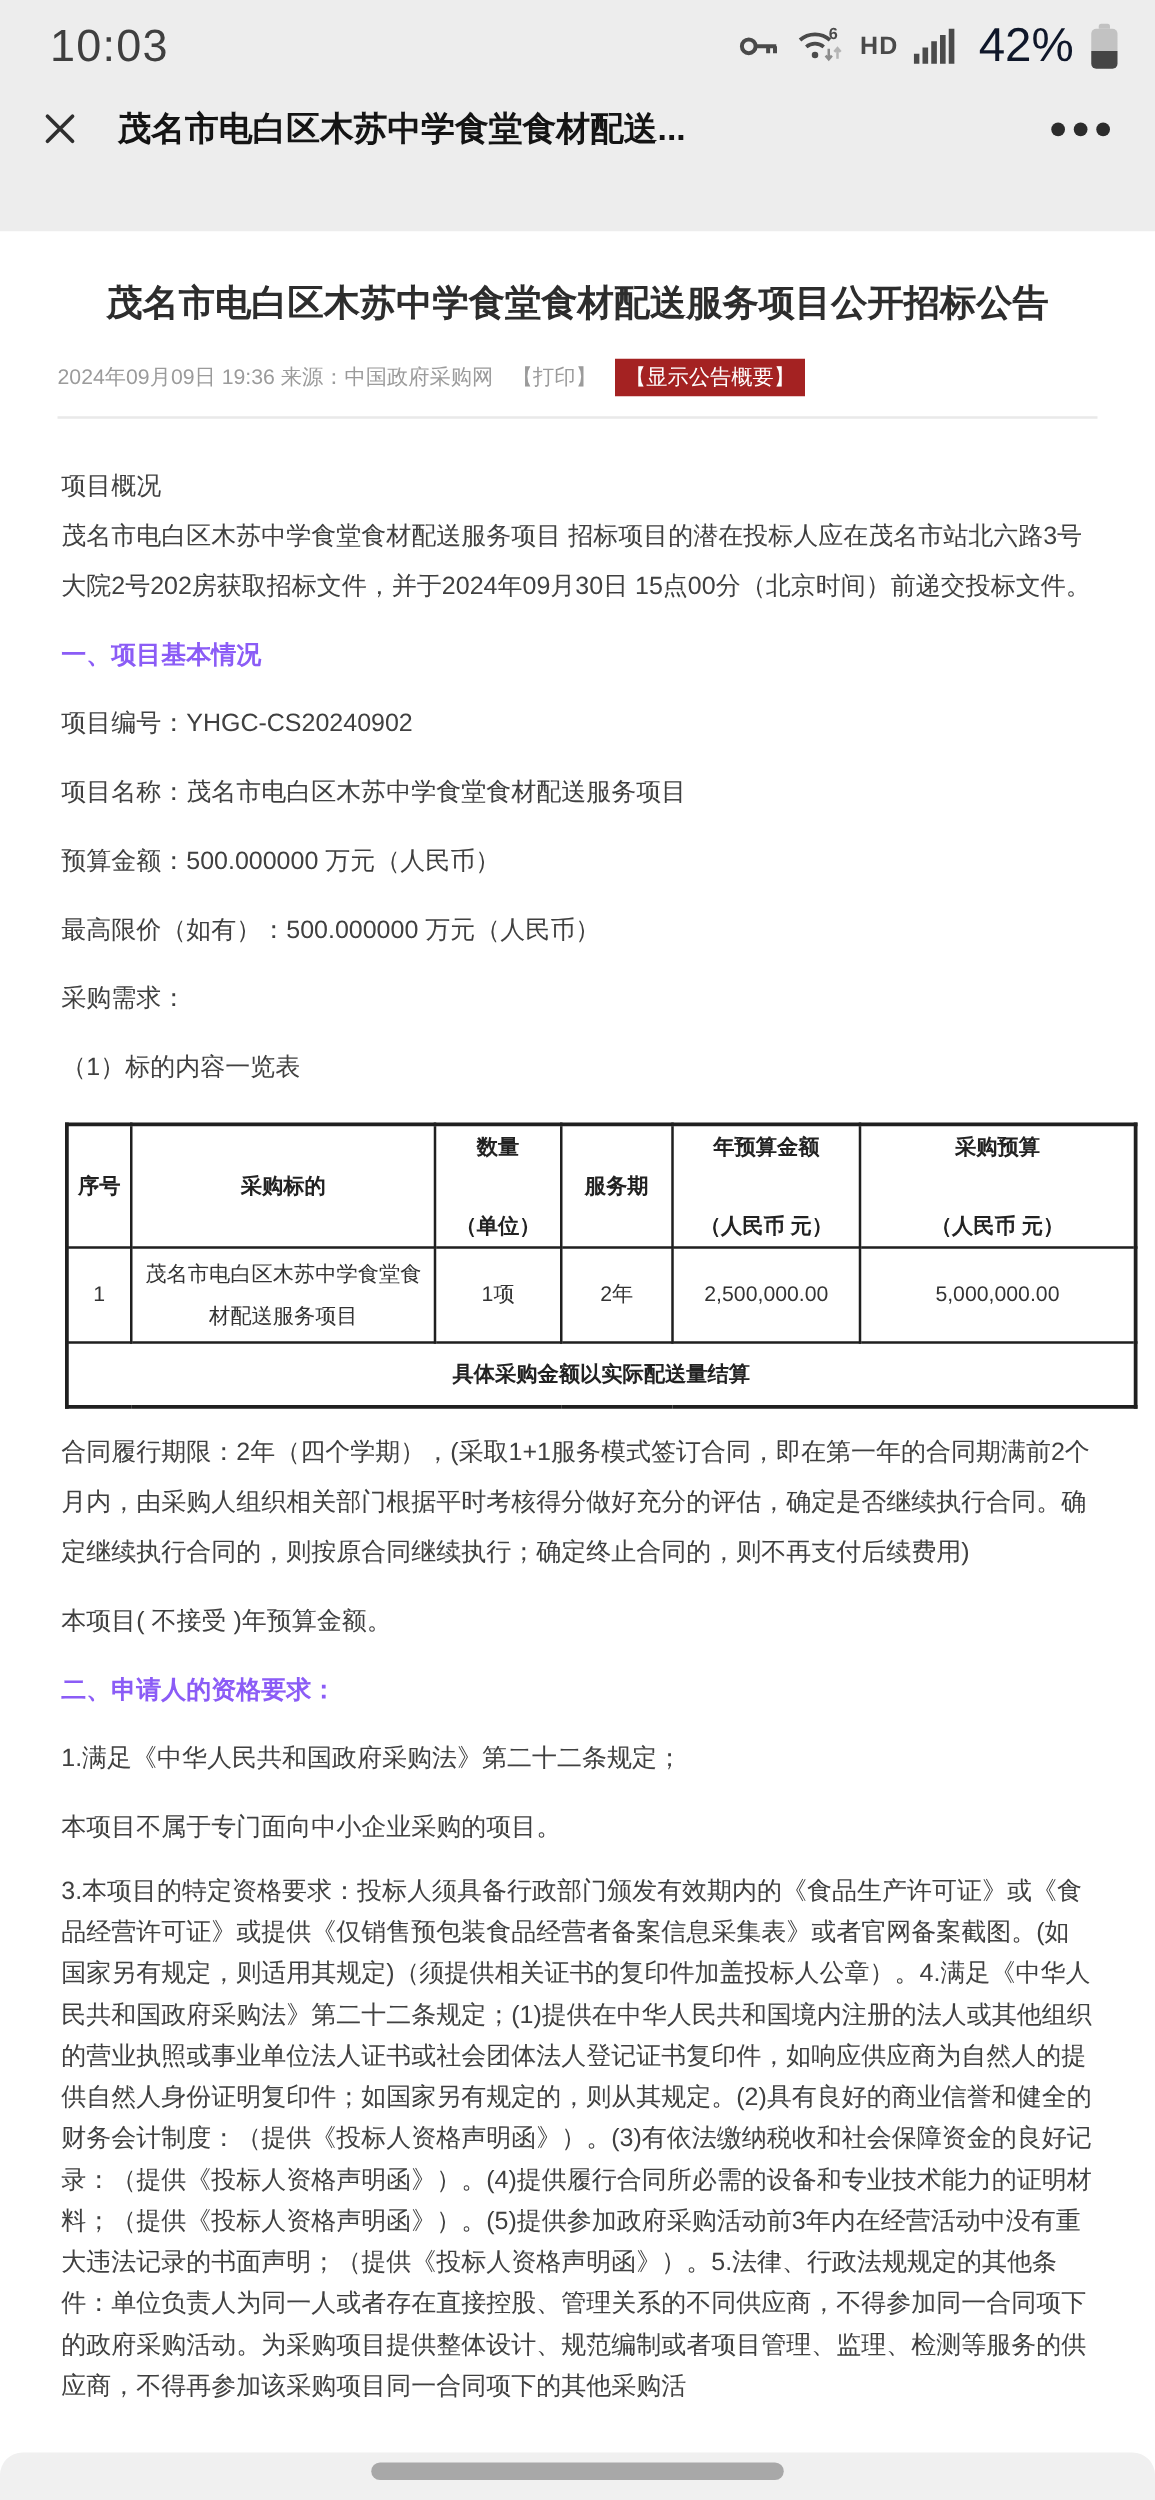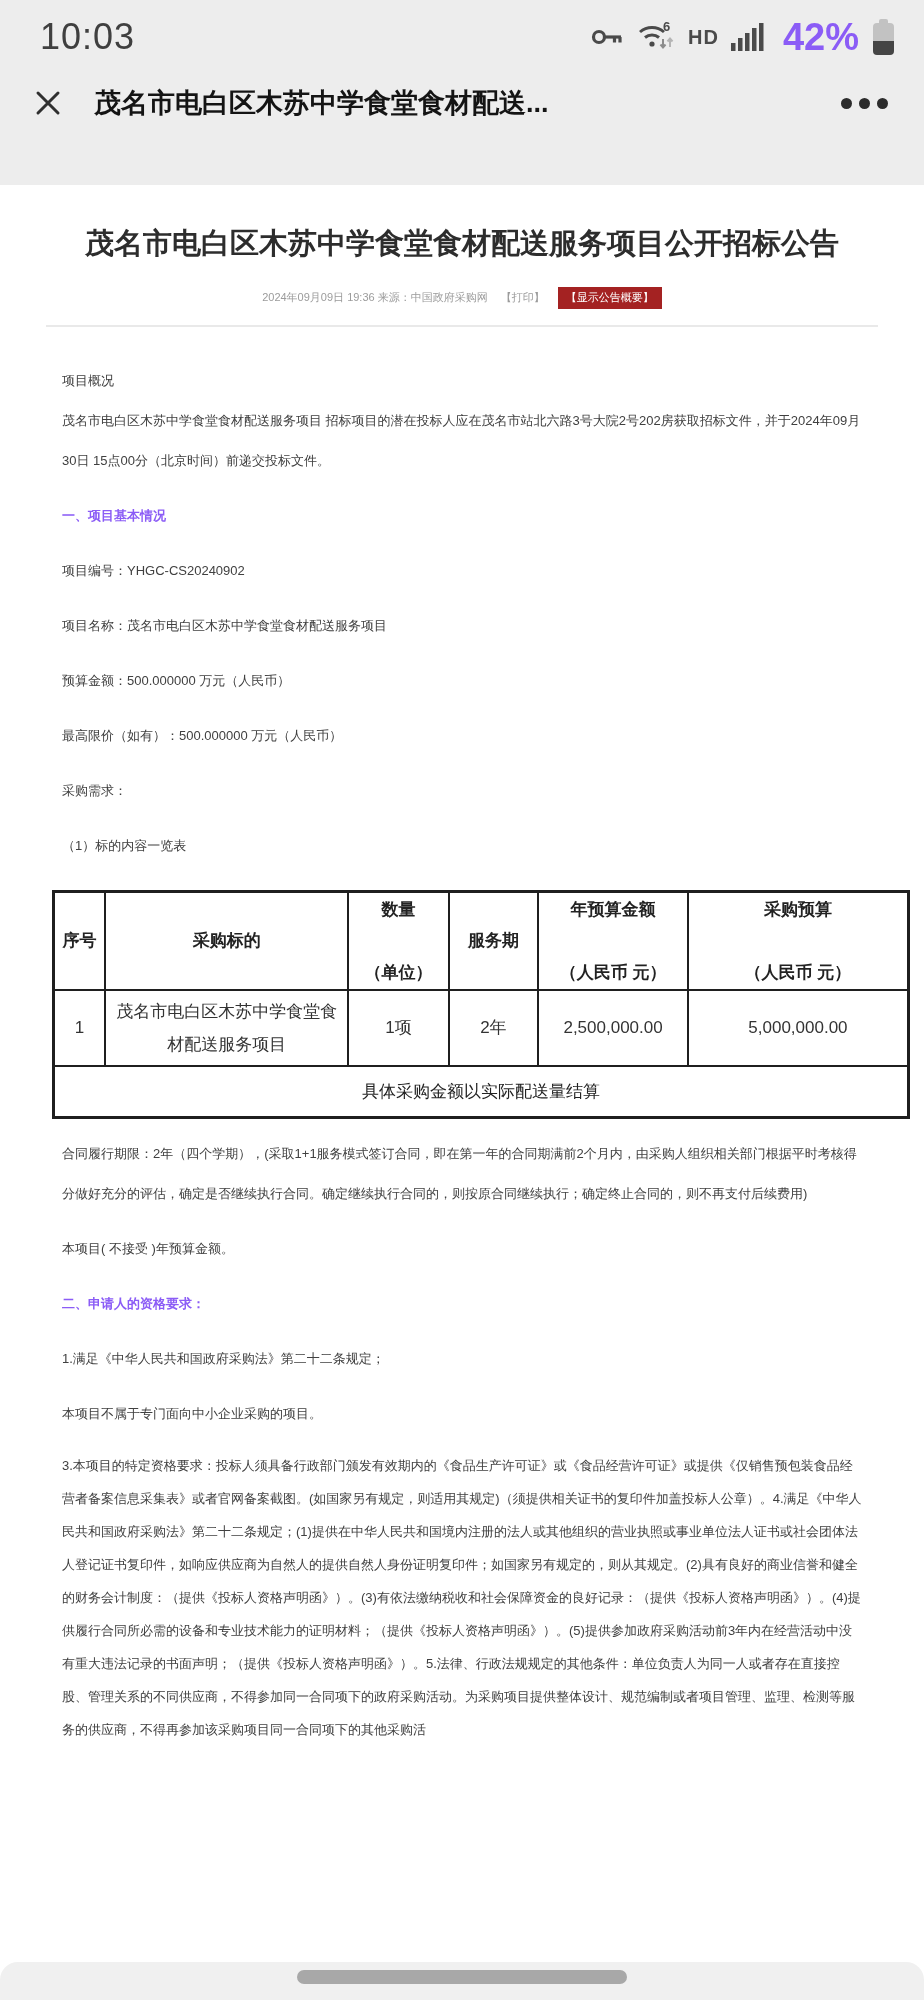--- a/index.html
+++ b/index.html
@@ -13,70 +13,70 @@
 
   
   .app-header{height:185px;background:#ededed;box-sizing:border-box;}
   .status-bar{
     height:60px;display:flex;justify-content:space-between;align-items:center;
     padding:14px 30px 0 40px;box-sizing:border-box;gap:12px;
   }
   .status-time{font-size:36px;color:#3f3f3f;letter-spacing:1px;}
   .status-icons{display:flex;align-items:center;gap:12px;}
   .hd-label{font-size:20px;font-weight:bold;color:#4a4a4a;letter-spacing:1px;}
-  .batt-pct{font-size:38px;color:#8b5cf6;margin-left:2px;font-weight:bold;}
+  .batt-pct{font-size:38px;color:#0f172a;margin-left:2px;}
   .battery{display:flex;flex-direction:column;align-items:center;margin-left:2px;}
   .battery-cap{width:9px;height:4px;background:#c2c2c2;border-radius:2px 2px 0 0;}
   .battery-body{width:21px;height:32px;border-radius:4px;
     background:linear-gradient(#c2c2c2 0 56%,#454545 56% 100%);}
 
   .nav-bar{height:86px;display:flex;align-items:center;padding:0 36px 0 28px;box-sizing:border-box;}
   .nav-close{width:40px;height:40px;display:flex;align-items:center;justify-content:center;cursor:pointer;}
   .nav-title{
     margin-left:26px;flex:1;font-size:27px;font-weight:600;color:#141414;
     white-space:nowrap;overflow:hidden;
   }
   .nav-more{display:flex;gap:7px;align-items:center;cursor:pointer;padding:6px 0;}
   .nav-more i{width:11px;height:11px;border-radius:50%;background:#2c2c2c;display:block;}
 
   
   .content{padding:0 46px;box-sizing:border-box;}
   .doc-title{
     margin:38px 20px 0 20px;font-size:29px;line-height:40px;font-weight:bold;
     color:#2d2d2d;text-align:center;
   }
-  .meta{margin-top:24px;text-align:center;font-size:11px;color:#9b9b9b;}
+  .meta{margin-top:24px;font-size:17px;color:#9b9b9b;}
   .meta .print-btn{margin-left:10px;color:#9b9b9b;cursor:pointer;}
   .meta .badge{
     display:inline-block;margin-left:10px;padding:3px 8px 4px;
     background:#a42222;color:#ffffff;cursor:pointer;
   }
   .divider{border:none;border-top:2px solid #e9e9e9;margin:16px 0 0 0;}
 
-  .content p{font-size:13px;line-height:40px;color:#404040;margin:15px 16px;}
+  .content p{font-size:20px;line-height:40px;color:#404040;margin:15px 3px;}
   p.tight-top{margin-top:34px;margin-bottom:0;}
   p.tight{margin-top:0;}
   p.heading{font-weight:bold;color:#8b5cf6;}
   p.dense{line-height:33px;margin-top:8px;}
 
   
   table.bid-table{
     border-collapse:collapse;margin:24px 0 14px 6px;
     width:calc(100% + 26px);
     border:3px solid #1f1f1f;table-layout:fixed;
   }
   .bid-table th,.bid-table td{
     border:2px solid #1f1f1f;text-align:center;vertical-align:middle;
     font-size:17px;color:#333;padding:4px 6px;box-sizing:border-box;
   }
   .bid-table thead th{height:98px;font-weight:bold;color:#222;}
   .hcell{display:flex;flex-direction:column;justify-content:center;align-items:center;row-gap:40px;height:100%;}
   .hcell span:empty{display:none;}
   .bid-table td{height:72px;line-height:33px;}
-  .bid-table .tfoot-cell{height:52px;font-weight:normal;color:#222;}
+  .bid-table .tfoot-cell{height:52px;font-weight:bold;color:#222;}
   .col-seq{width:6%;} .col-subject{width:28.5%;} .col-qty{width:11.7%;}
   .col-term{width:10.5%;} .col-annual{width:17.5%;} .col-total{width:25.8%;}
 
   
   .home-bar{
     position:absolute;left:0;bottom:0;width:100%;height:38px;
     background:#f0f0f0;border-radius:18px 18px 0 0;
   }
   .home-pill{
     position:absolute;left:50%;top:8px;transform:translateX(-50%);

